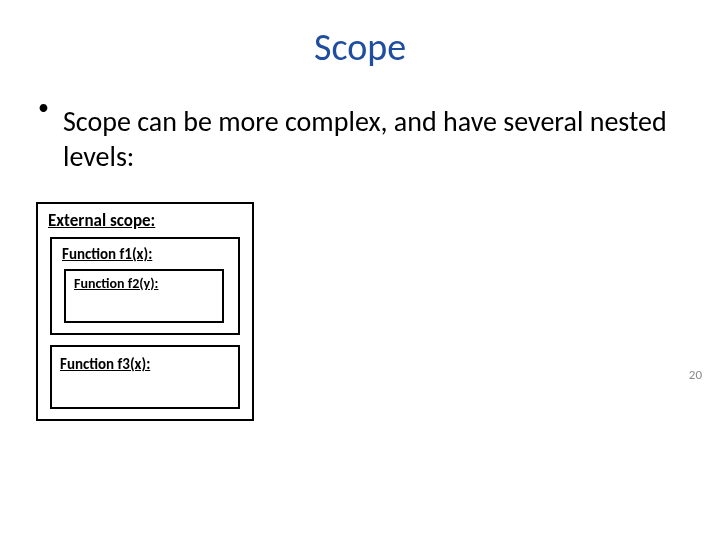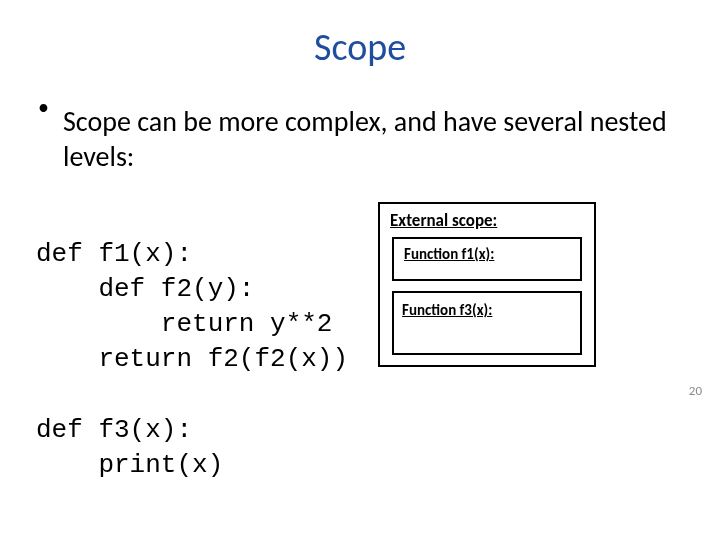--- a/index.html
+++ b/index.html
@@ -15,51 +15,45 @@
   .box { border: 2px solid #000; padding: 6px 10px 10px 10px; }
   .box-label { font-weight: 700; text-decoration: underline; font-size: 16px; margin-bottom: 6px; }
   .outer { width: 218px; }
   .outer .box-label { font-size: 17px; }
   .mid { width: 190px; margin-left: 2px; margin-bottom: 10px; }
   .mid .box-label { font-size: 15px; }
   .inner { width: 160px; height: 54px; margin-left: 2px; padding: 4px 8px; }
   .inner .box-label { font-size: 14px; margin-bottom: 0; }
   .mid2 { width: 190px; height: 64px; margin-left: 2px; padding: 8px 8px; }
   .mid2 .box-label { font-size: 15px; }
-  .page-num { position: absolute; right: 18px; bottom: 10px; font-size: 13px; color: #8a8a8a; }
+  .page-num { position: absolute; right: 18px; bottom: 26px; font-size: 13px; color: #8a8a8a; }
 </style>
 </head>
 <body>
 
 <div class="slide">
 
   <h1 class="title">Scope</h1>
 
   <div class="bullet-row">
     <span class="bullet-dot">•</span>
     <span class="bullet-text">Scope can be more complex, and have several nested levels:</span>
   </div>
 
   <div class="content-row">
 
-    <div class="code-col">
-<span>def f1(x):</span>
-<span>    def f2(y):</span>
-<span>        return y**2</span>
-<span>    return f2(f2(x))</span>
-<span></span>
-<span>def f3(x):</span>
-<span>    print(x)</span>
-    </div>
 
     <div class="diagram-col">
       <div class="box outer">
         <div class="box-label">External scope:</div>
         <div class="box mid">
           <div class="box-label">Function f1(x):</div>
+          <div class="box inner">
+            <div class="box-label">Function f2(y):</div>
+          </div>
         </div>
         <div class="box mid2">
           <div class="box-label">Function f3(x):</div>
         </div>
       </div>
     </div>
 
   </div>
 
   <div class="page-num">20</div>

